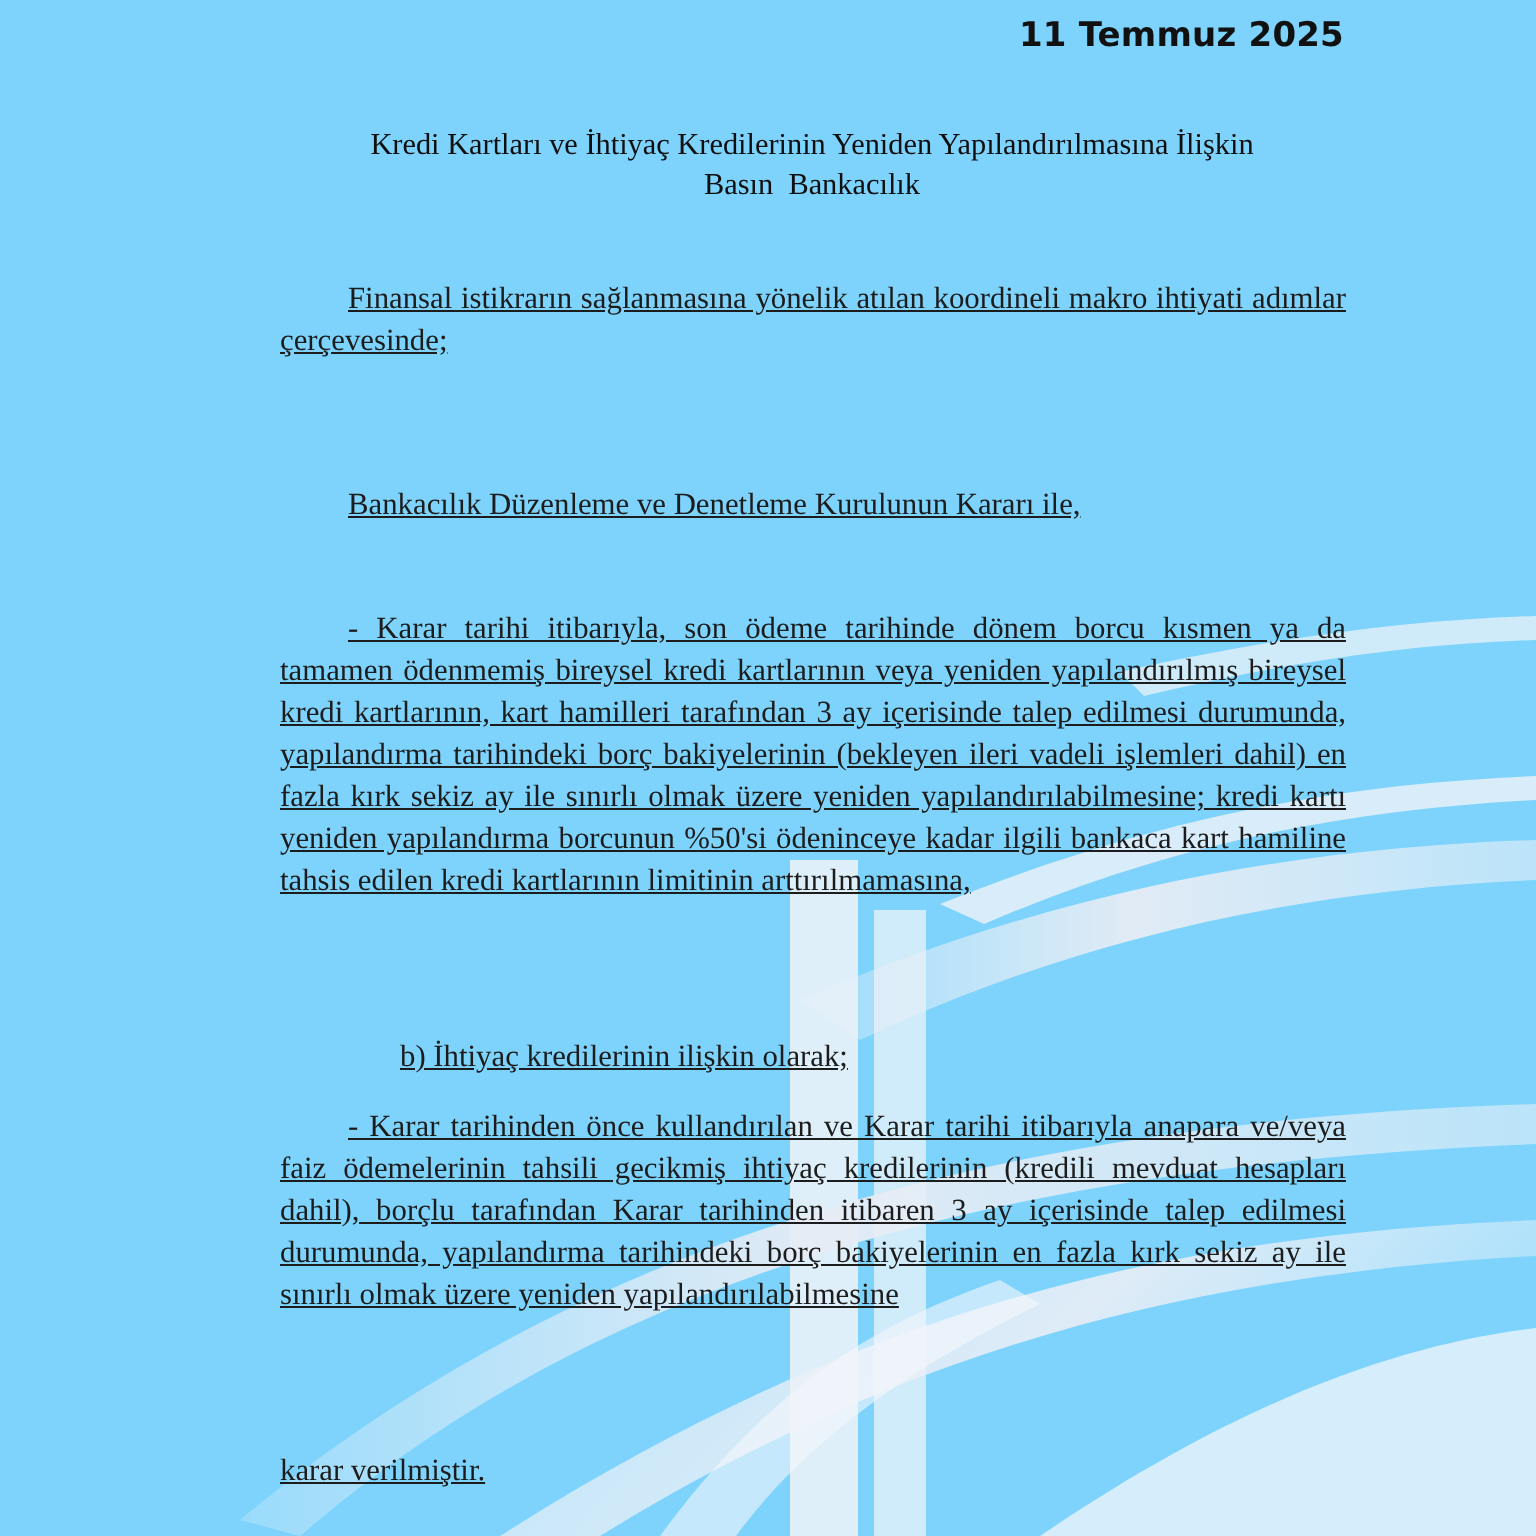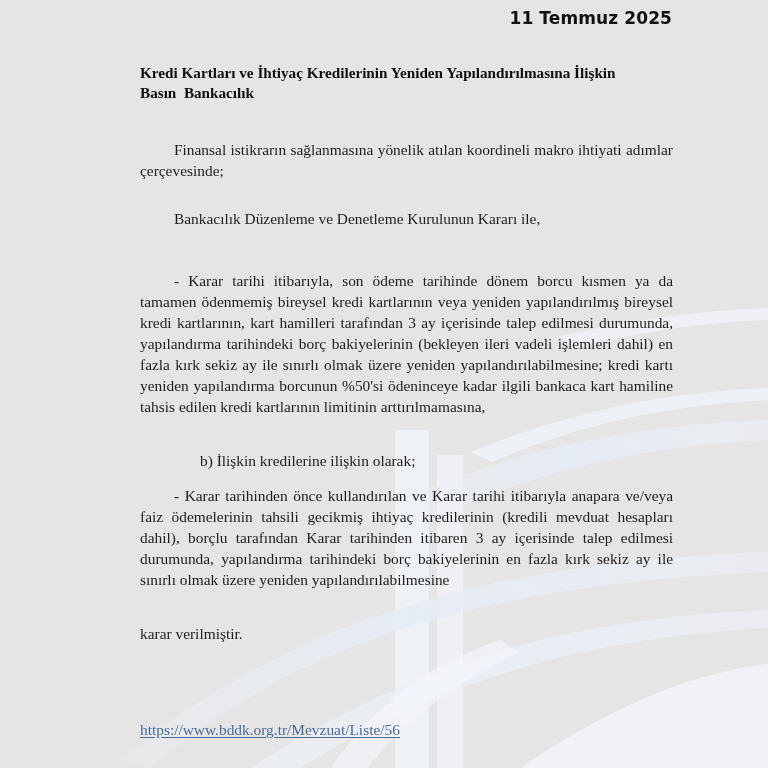--- a/index.html
+++ b/index.html
@@ -13,21 +13,21 @@
     font-family: "Liberation Serif", "DejaVu Serif", serif;
     color: #1a1a1a;
     overflow: hidden;
   }
 
   
   .page {
     position: relative;
     width: 768px;
     height: 768px;
-    background: #e5e5e5;
+    background: #7dd3fc;
     overflow: hidden;
   }
 
   
   .watermark {
     position: absolute;
     inset: 0;
     z-index: 0;
     pointer-events: none;
   }
@@ -53,22 +53,22 @@
     letter-spacing: 0.1px;
     color: #111111;
   }
 
   
   .title-block {
     position: absolute;
     top: 63px;
     left: 140px;
     width: 532px;
-    text-align: left;
-    font-weight: bold;
+    text-align: center;
+    font-weight: normal;
     font-size: 15.2px;
     line-height: 20px;
     color: #0f0f0f;
   }
   .title-line-2 { white-space: pre; }
 
   
   .body-wrap {
     position: absolute;
     top: 139px;
@@ -76,23 +76,24 @@
     width: 533px;
     font-size: 15.4px;
     line-height: 21px;
     color: #1c1c1c;
   }
 
   p.para {
     margin: 0;
     text-align: justify;
     text-justify: inter-word;
+    text-decoration: underline;
   }
   p.para.indent { text-indent: 34px; }
-  p.para.left { text-align: left; }
+  p.para.left { text-align: left; margin-top: 34px; }
 
   .gap-sm { height: 14px; }
   .gap-md { height: 21px; }
   .gap-lg { height: 27px; }
   .gap-xl { height: 33px; }
 
   a.doc-link {
     color: #4a6b96;
     text-decoration: underline;
     text-underline-offset: 2px;
@@ -153,21 +154,21 @@
 
       <div class="gap-lg"></div>
 
 
       <div class="gap-sm"></div>
 
       <p class="para indent">- Karar tarihi itibarıyla, son ödeme tarihinde dönem borcu kısmen ya da tamamen ödenmemiş bireysel kredi kartlarının veya yeniden yapılandırılmış bireysel kredi kartlarının, kart hamilleri tarafından 3 ay içerisinde talep edilmesi durumunda, yapılandırma tarihindeki borç bakiyelerinin (bekleyen ileri vadeli işlemleri dahil) en fazla kırk sekiz ay ile sınırlı olmak üzere yeniden yapılandırılabilmesine; kredi kartı yeniden yapılandırma borcunun %50'si ödeninceye kadar ilgili bankaca kart hamiline tahsis edilen kredi kartlarının limitinin arttırılmamasına,</p>
 
       <div class="gap-xl"></div>
 
-      <p class="para left" style="text-indent:60px">b) İlişkin kredilerine ilişkin olarak;</p>
+      <p class="para left" style="text-indent:60px">b) İhtiyaç kredilerinin ilişkin olarak;</p>
 
       <div class="gap-sm"></div>
 
       <p class="para indent">- Karar tarihinden önce kullandırılan ve Karar tarihi itibarıyla anapara ve/veya faiz ödemelerinin tahsili gecikmiş ihtiyaç kredilerinin (kredili mevduat hesapları dahil), borçlu tarafından Karar tarihinden itibaren 3 ay içerisinde talep edilmesi durumunda, yapılandırma tarihindeki borç bakiyelerinin en fazla kırk sekiz ay ile sınırlı olmak üzere yeniden yapılandırılabilmesine</p>
 
       <div class="gap-xl"></div>
 
       <p class="para left">karar verilmiştir.</p>
 
       <div class="gap-xl"></div>

